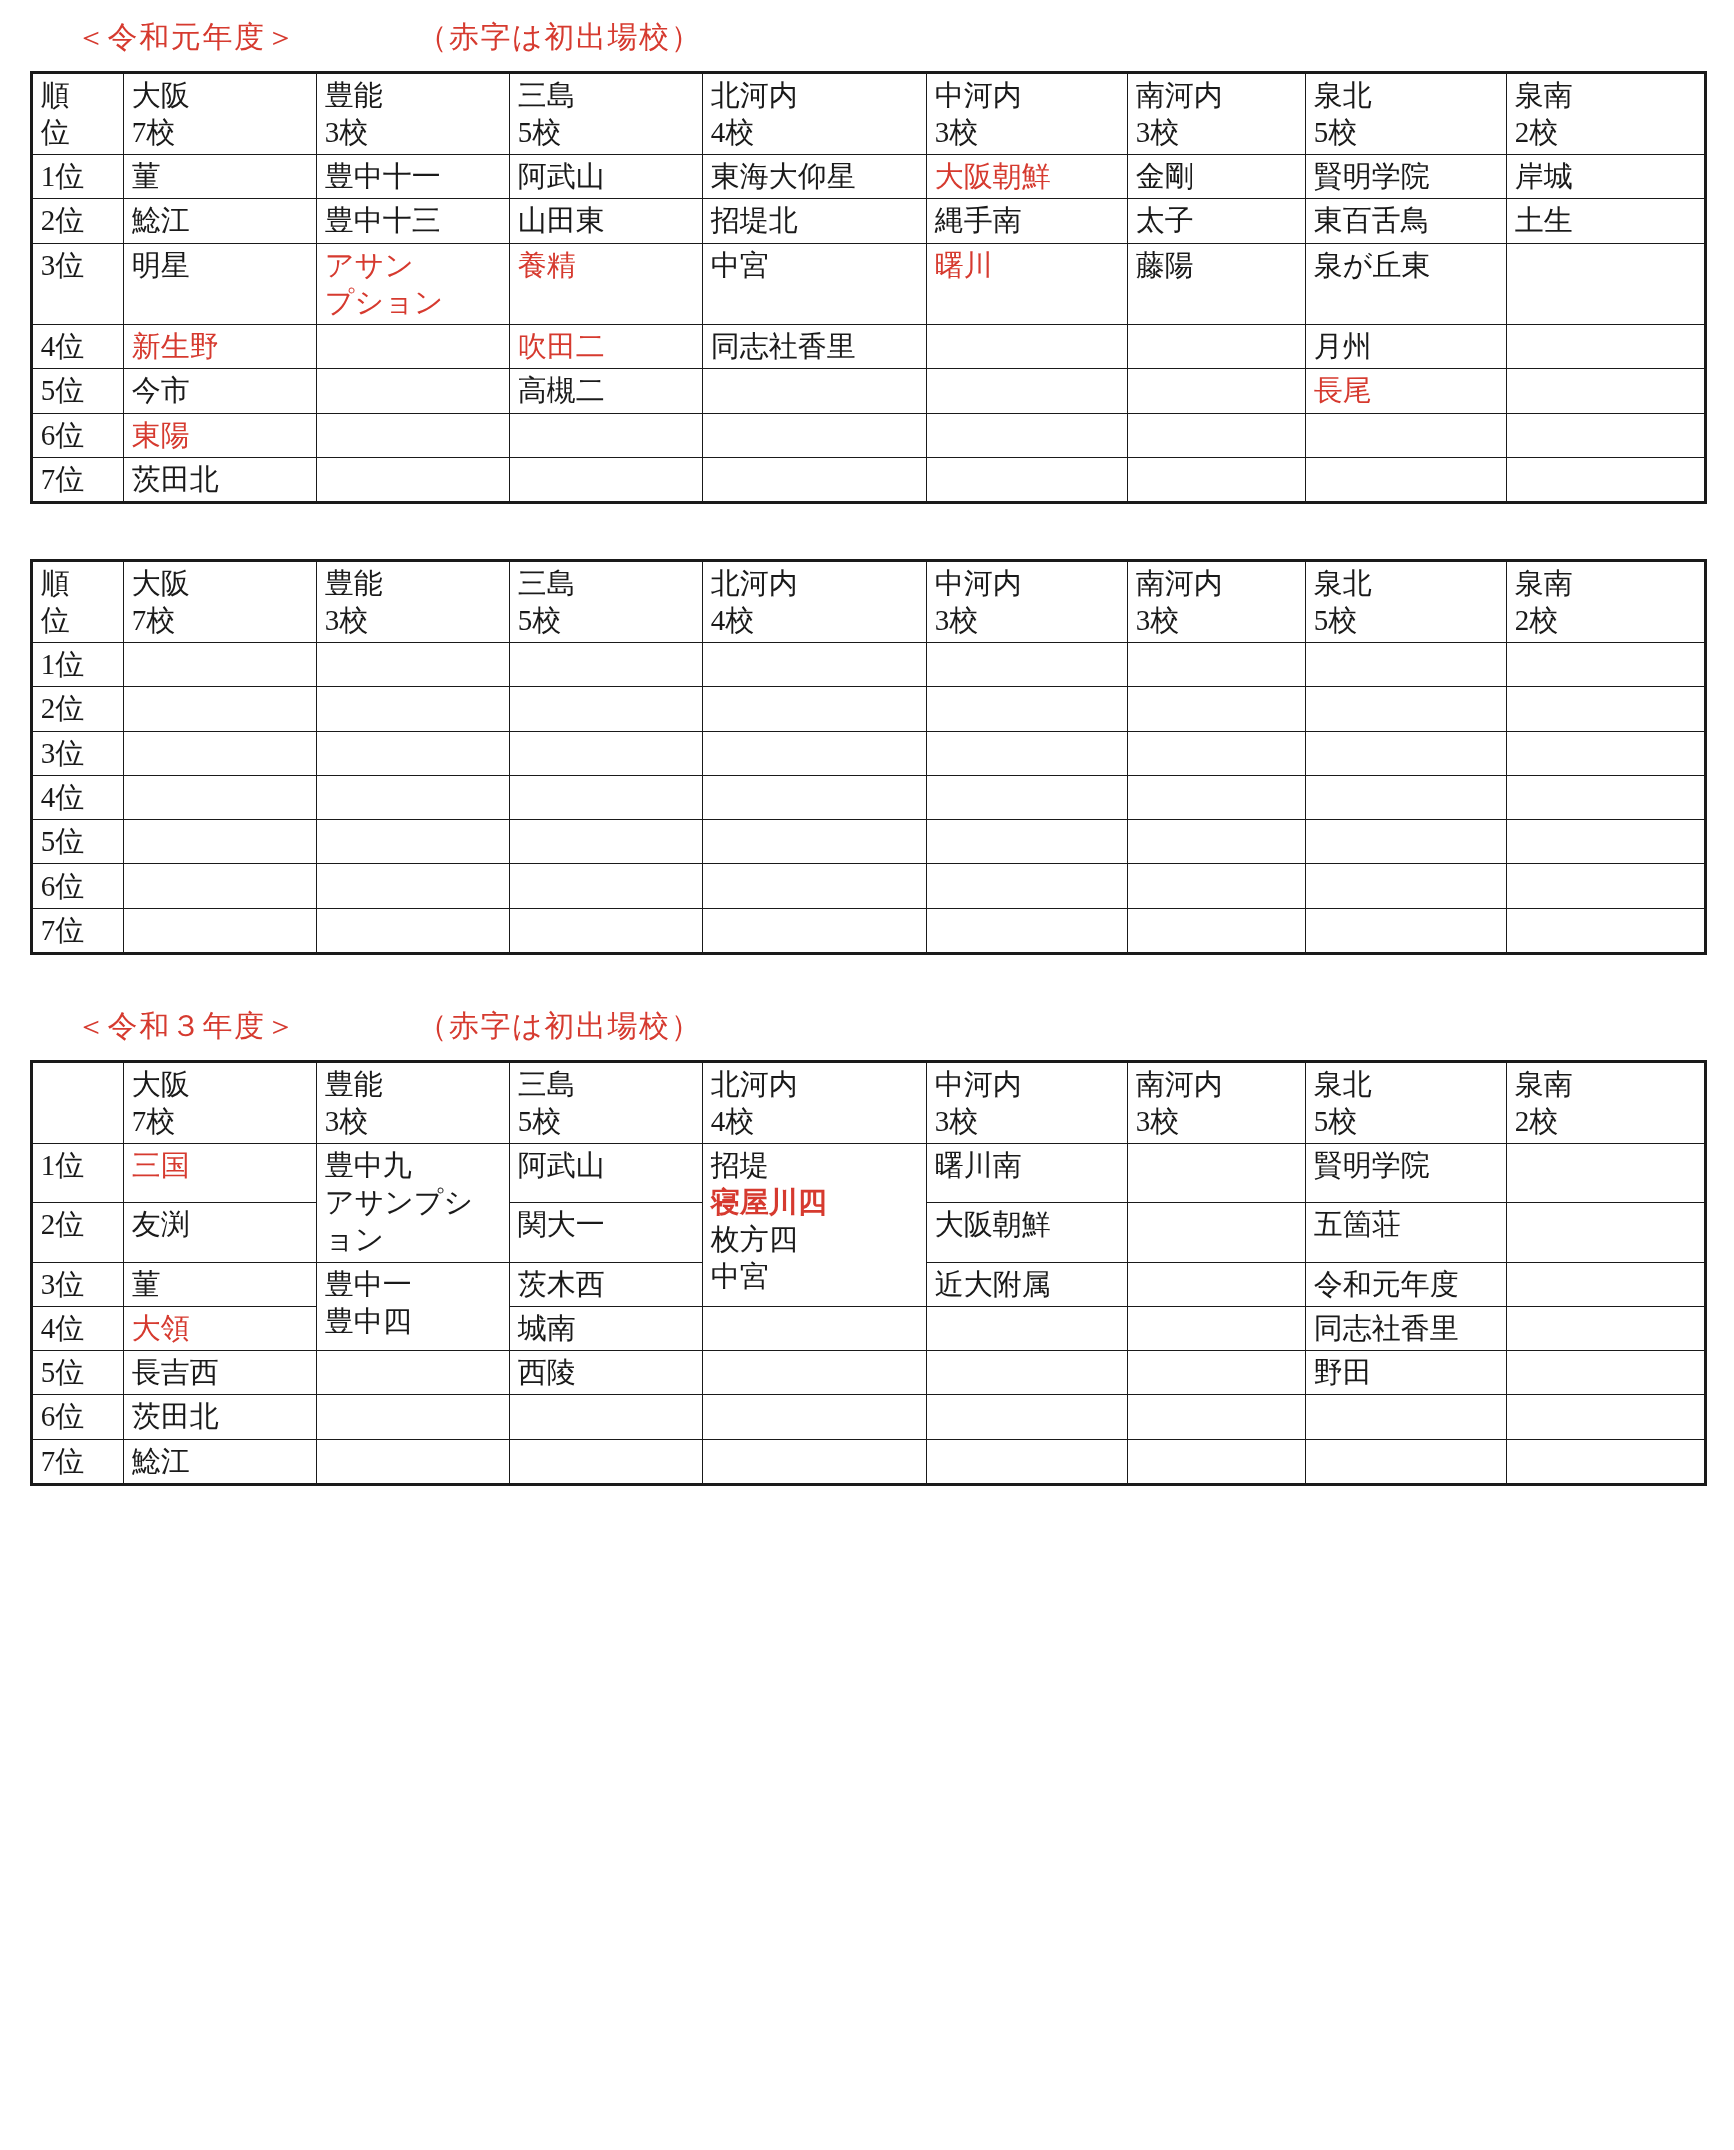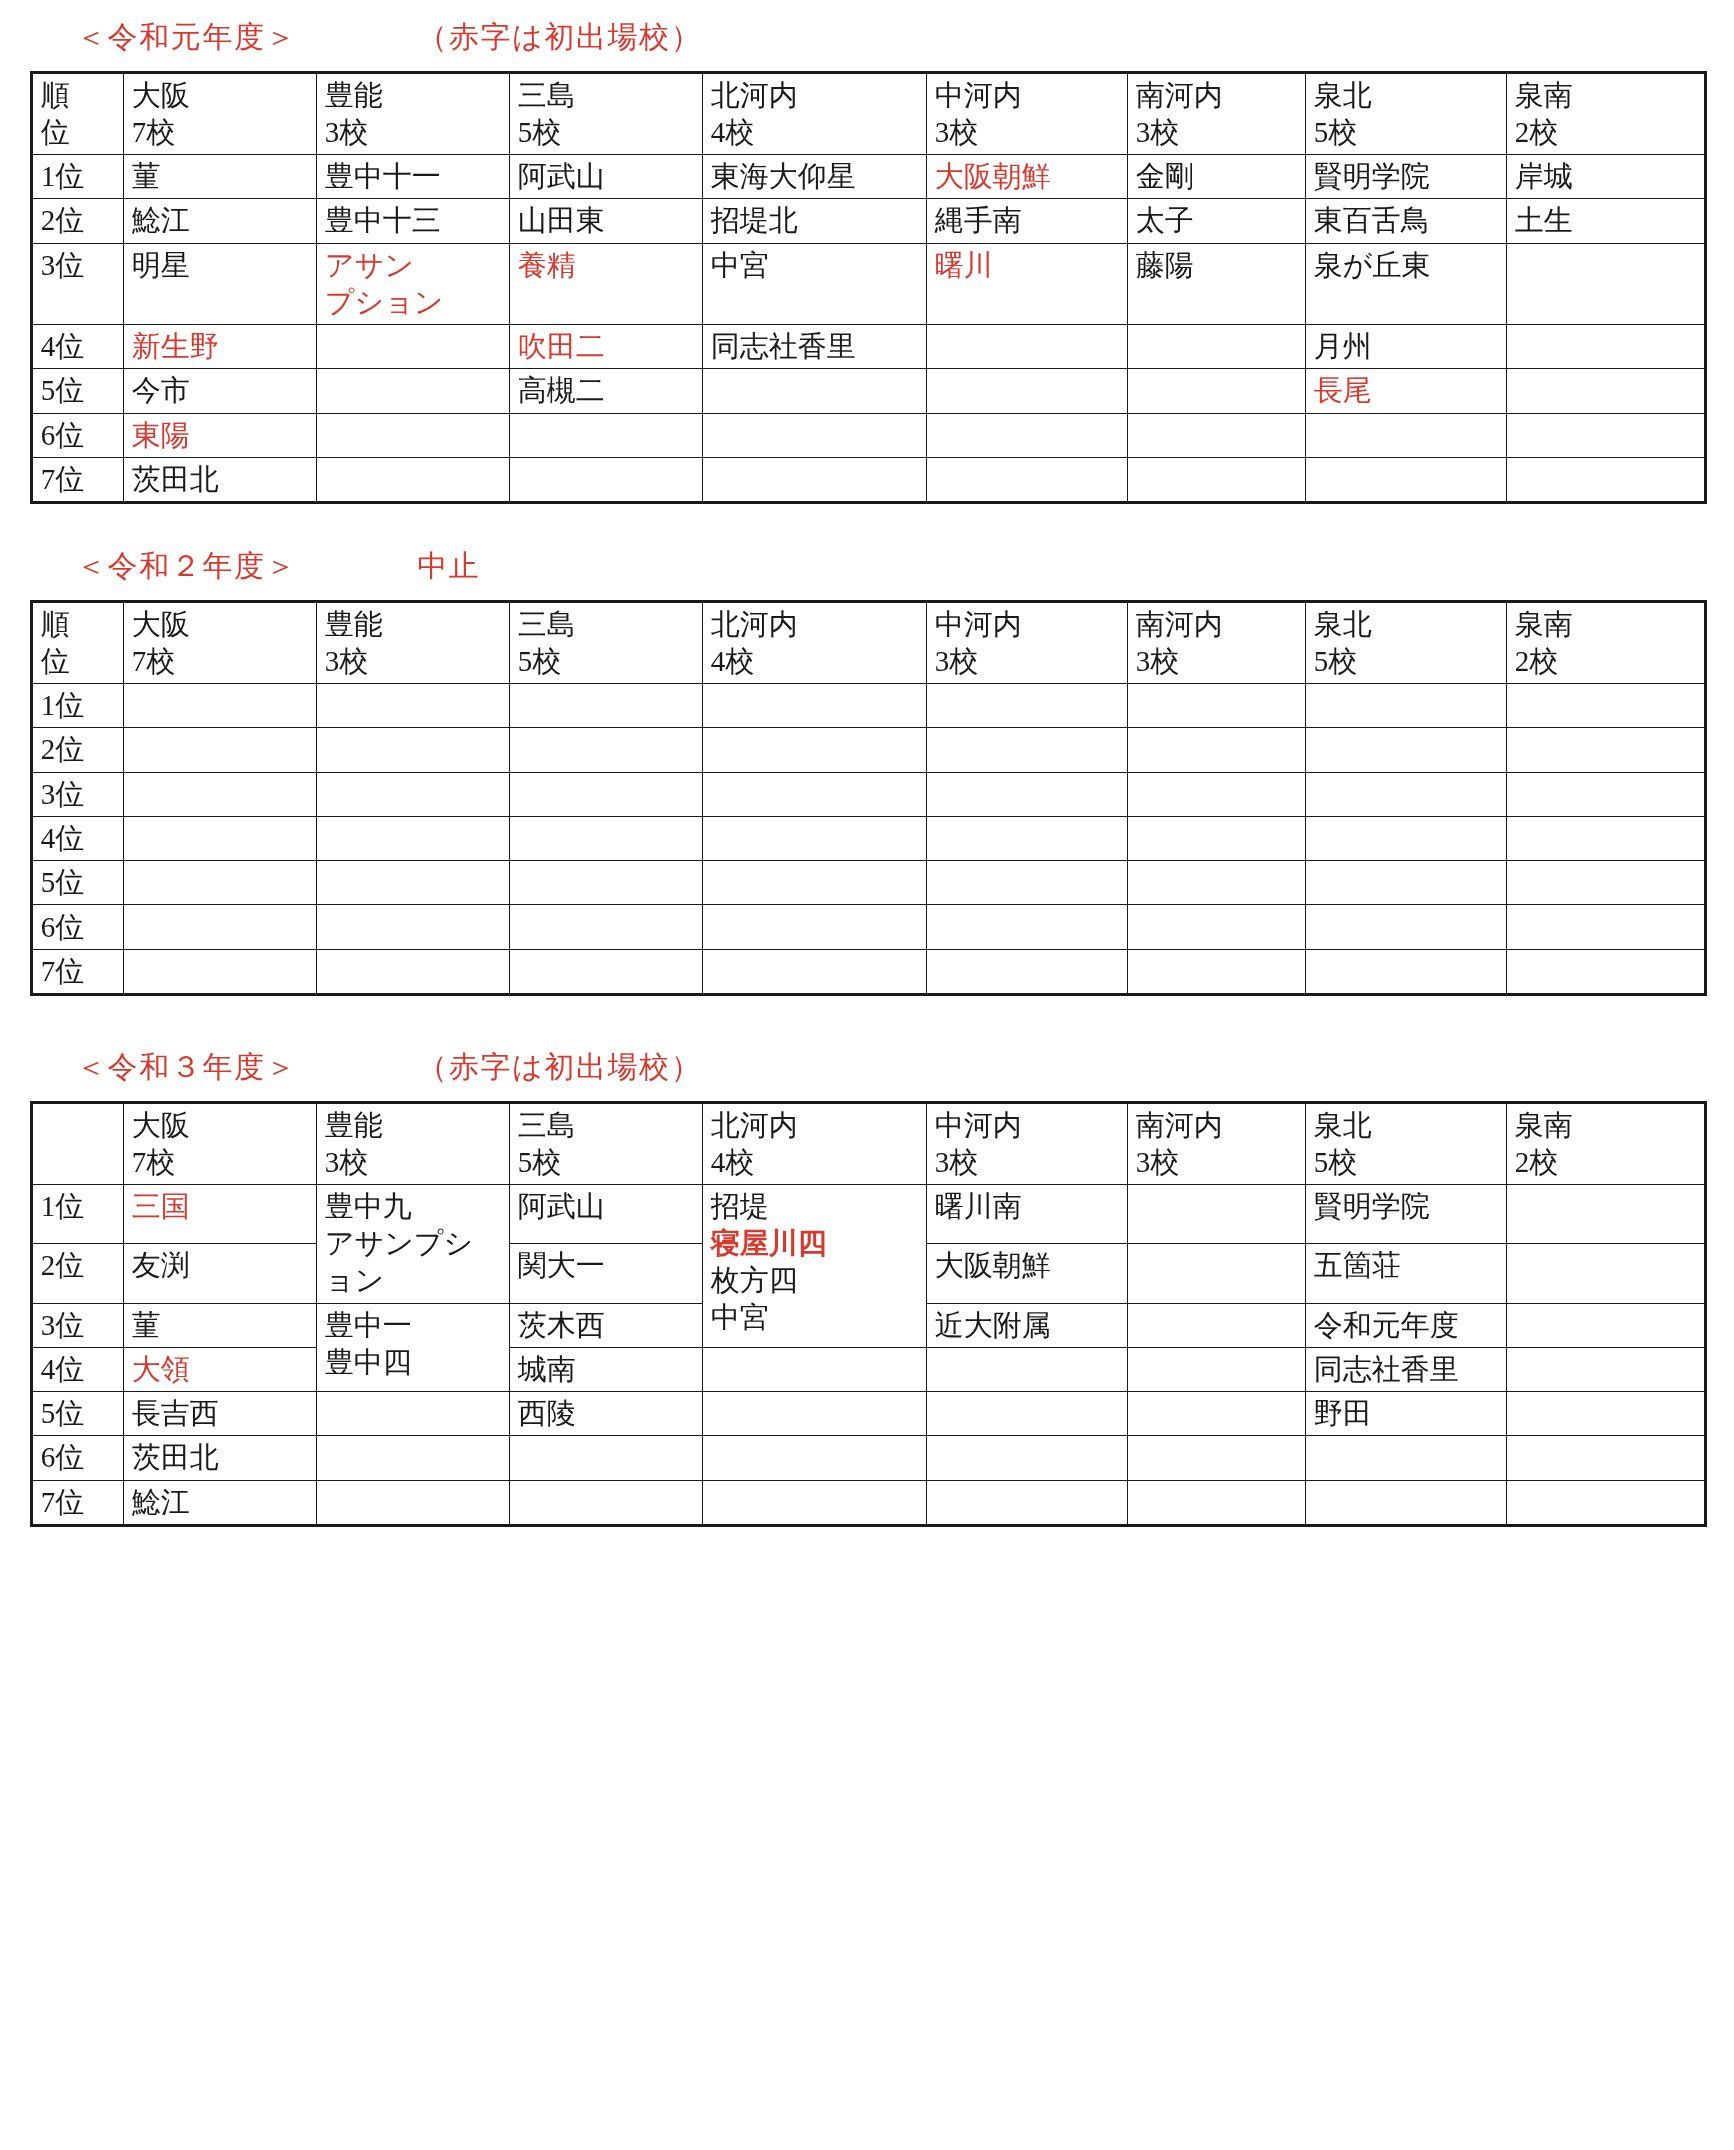--- a/index.html
+++ b/index.html
@@ -200,24 +200,20 @@
                 <td></td>
                 <td></td>
                 <td></td>
               </tr>
             </tbody>
           </table>
         </div>
         <div class="gap-1"></div>
       </div>
       <div class="sec">
-        <div class="caption-row">
-          <span class="caption">＜令和２年度＞</span>
-          <span class="caption caption-note">中止</span>
-        </div>
         <div class="cap-gap"></div>
         <div class="tbl-wrap">
           <table class="grid">
             <colgroup>
               <col class="c-rank">
               <col class="c-osaka">
               <col class="c-tono">
               <col class="c-mishima">
               <col class="c-kitakawachi">
               <col class="c-nakakawachi">

